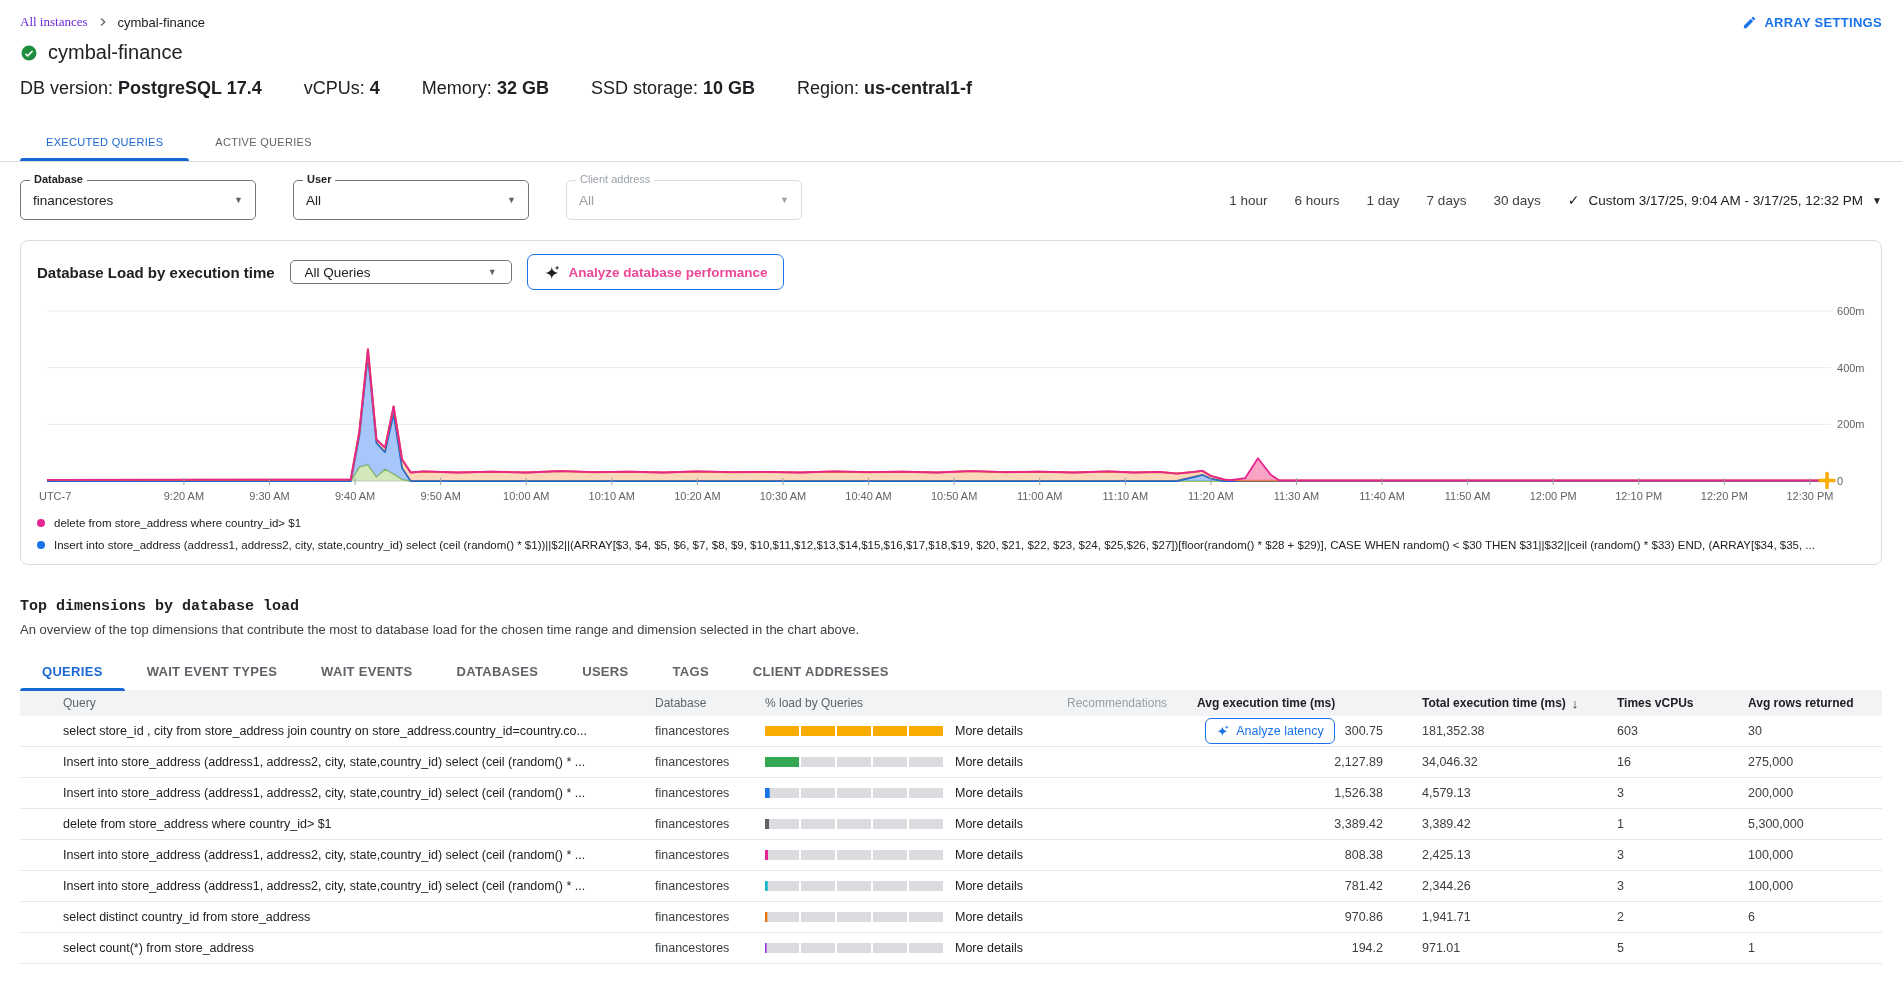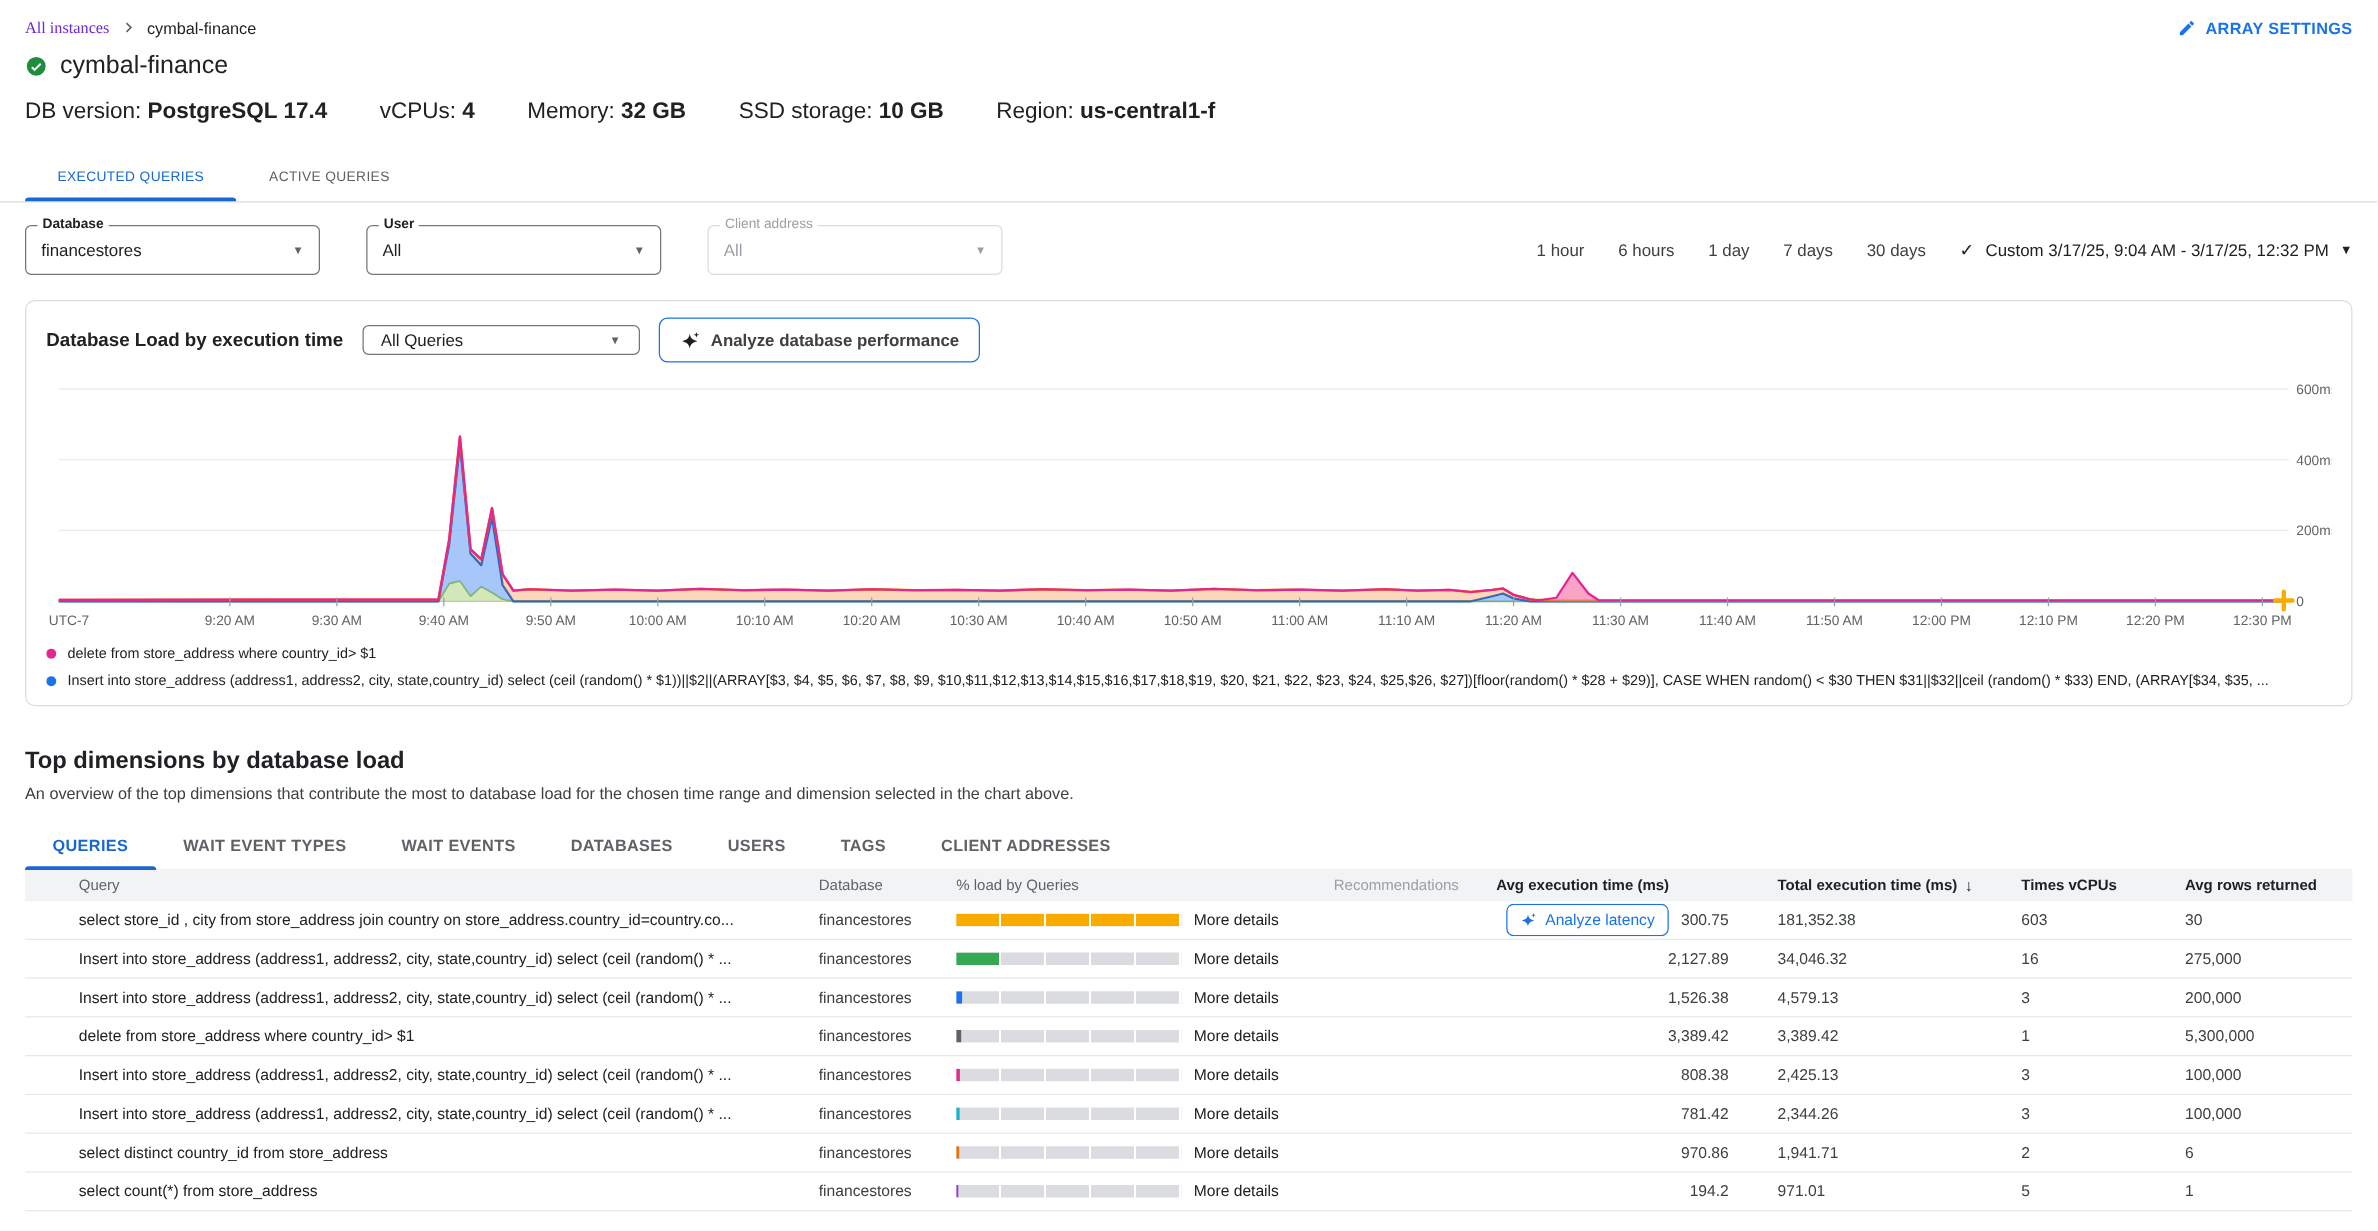--- a/index.html
+++ b/index.html
@@ -54,32 +54,32 @@
   .custom-caret { font-size:10px; color:#202124; }
 
   
   .chart-card { margin:20px 20px 0 20px; border:1px solid #dadce0; border-radius:8px; padding:13px 16px 8px 16px; }
   .card-head { gap:15px; }
   .card-title { font-size:15px; font-weight:bold; }
   .mini-select { width:222px; height:24px; border:1px solid #747775; border-radius:5px;
     display:flex; align-items:center; padding:0 14px; font-size:13.5px; cursor:pointer; }
   .analyze-btn { height:36px; border:1.5px solid #1a73e8; border-radius:7px; background:#fff;
     display:flex; align-items:center; gap:8px; padding:0 16px; font-size:13.5px; font-weight:bold;
-    color:#404040; cursor:pointer; font-family:inherit; }
+    color:#ec4899; cursor:pointer; font-family:inherit; }
   .analyze-btn .spark { color:#1f1f1f; display:flex; }
   #load-chart { display:block; width:100%; height:212px; margin-top:8px; }
   .legend { margin-top:2px; }
   .legend-row { display:flex; align-items:center; gap:9px; height:22px; font-size:11.5px;
     color:#202124; white-space:nowrap; overflow:hidden; }
   .legend-dot { width:8px; height:8px; border-radius:50%; flex:none; }
   .legend-text { overflow:hidden; text-overflow:ellipsis; }
 
   
   .section { margin:33px 20px 0 20px; }
-  .section-title { font-size:19px; font-weight:bold; }
+  .section-title { font-size:15px; font-weight:bold;font-family:Liberation Mono, monospace; }
   .section-sub { font-size:13px; color:#3c4043; margin-top:7px; }
   .dim-tabs { display:flex; margin-top:16px; }
   .dim-tab { padding:11px 22px; font-size:13px; font-weight:bold; letter-spacing:.3px;
     color:#5f6368; position:relative; cursor:pointer; white-space:nowrap; }
   .dim-tab.active { color:#1967d2; }
   .dim-tab.active::after { content:""; position:absolute; left:0; right:0; bottom:-1px;
     height:3px; background:#1967d2; border-radius:3px 3px 0 0; }
 
   
   .qtable { margin:0 20px; }

